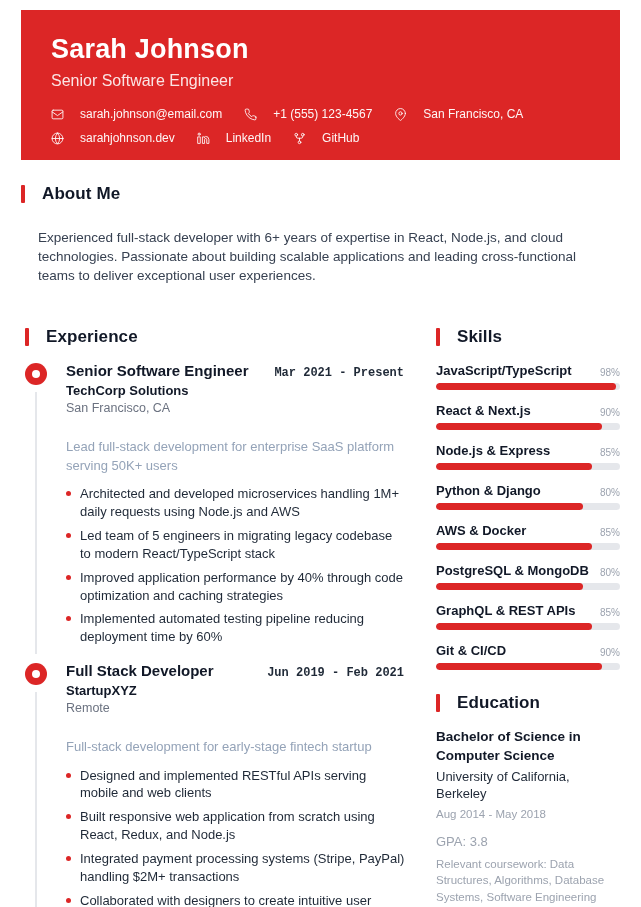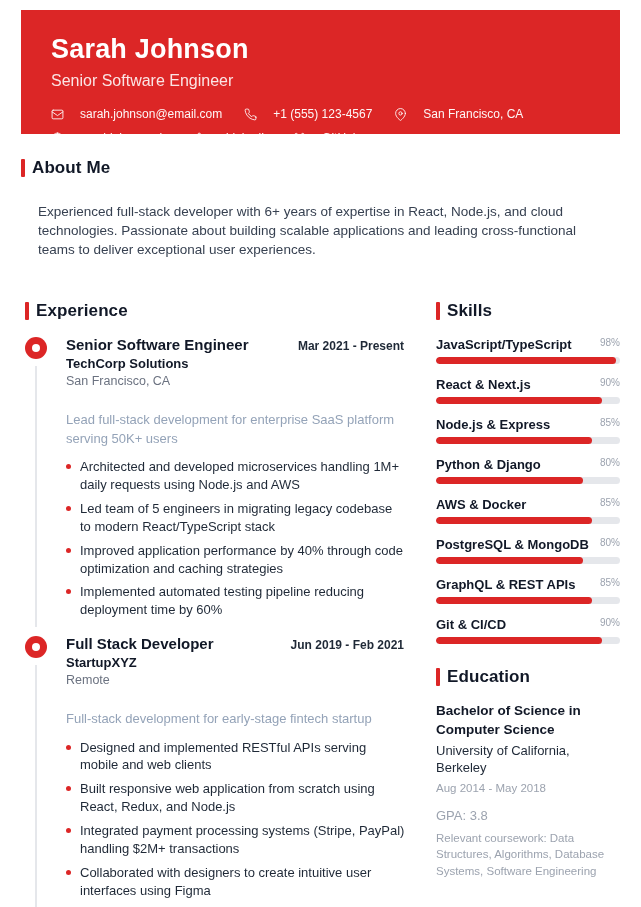--- a/index.html
+++ b/index.html
@@ -12,33 +12,33 @@
     position: relative;
   }
   .page { width: 641px; height: 907px; background: #fff; }
 
   
   .hero {
     margin: 10px 21px 0 21px;
     background: #dc2626;
     color: #fff;
     padding: 24px 30px 22px 30px;
-    height: 124px;
+    height: 150px;
   }
   .hero h1 { font-size: 27px; font-weight: 700; letter-spacing: 0.2px; }
   .hero-title { margin-top: 7px; font-size: 16px; color: rgba(255,255,255,0.88); }
   .contacts { margin-top: 17px; display: flex; flex-direction: column; gap: 10px; }
   .contact-row { display: flex; gap: 22px; }
   .contact { display: inline-flex; align-items: center; gap: 16px; font-size: 12px; color: rgba(255,255,255,0.96); cursor: pointer; }
   .cicon { display: inline-flex; align-items: center; }
   .cicon svg { width: 13px; height: 13px; stroke: #fff; fill: none; stroke-width: 1.6; stroke-linecap: round; stroke-linejoin: round; }
 
   
   .content { padding: 24px 21px 0 21px; }
-  .sec-head { display: flex; align-items: center; gap: 7px; }
+  .sec-head { display: flex; align-items: center; gap: 17px; }
   .sec-bar { width: 4px; height: 18px; background: #dc2626; border-radius: 1px; flex: 0 0 auto; }
   .sec-head h2 { font-size: 17px; font-weight: 700; color: #111827; letter-spacing: 0.1px; }
 
   .about-text {
     margin: 24px 0 0 17px;
     font-size: 13.5px; line-height: 1.42; color: #374151;
     max-width: 565px;
   }
 
   
@@ -51,32 +51,32 @@
   .entry { position: relative; padding-left: 41px; margin-bottom: 16px; }
   .tdot {
     position: absolute; left: 0; top: 1px;
     width: 22px; height: 22px; border-radius: 50%; background: #dc2626;
     display: flex; align-items: center; justify-content: center;
   }
   .tdot::after { content: ""; width: 8px; height: 8px; border-radius: 50%; background: #fff; }
   .tline { position: absolute; left: 10px; top: 30px; bottom: -8px; width: 2px; background: #e5e7eb; }
   .entry-head { display: flex; justify-content: space-between; align-items: baseline; }
   .entry-head h3 { font-size: 15px; font-weight: 700; color: #111827; }
-  .dates { font-size: 12px; font-weight: 600; color: #1f2937; white-space: nowrap; padding-right: 2px; }
+  .dates { font-size: 12px; font-weight: 600; color: #1f2937; white-space: nowrap; padding-right: 2px; font-family: Liberation Mono, monospace; }
   .company { margin-top: 3px; font-size: 13px; font-weight: 700; color: #111827; }
   .loc { margin-top: 3px; font-size: 12.5px; color: #6b7280; }
   .summary { margin-top: 23px; font-size: 13px; line-height: 1.4; color: #94a3b8; max-width: 330px; }
   .bullets { list-style: none; margin-top: 10px; }
   .bullets li { display: flex; gap: 9px; margin-bottom: 6px; font-size: 13px; line-height: 1.38; color: #1f2937; max-width: 345px; }
   .bdot { flex: 0 0 auto; width: 5px; height: 5px; border-radius: 50%; background: #dc2626; margin-top: 6px; }
 
   
   .skills-list { margin-top: 16px; }
   .skill { margin-bottom: 13px; }
-  .skill-row { display: flex; justify-content: space-between; align-items: flex-start; }
+  .skill-row { display: flex; justify-content: space-between; align-items: flex-end; }
   .sname { font-size: 13px; font-weight: 700; color: #111827; }
   .spct { font-size: 10px; color: #9ca3af; }
   .track { margin-top: 5px; height: 7px; background: #e5e7eb; border-radius: 4px; overflow: hidden; }
   .fill { height: 100%; background: #dc2626; border-radius: 4px; }
 
   
   .edu-sec { margin-top: 23px; }
   .edu-block { margin-top: 15px; }
   .edu-degree { font-size: 13.5px; font-weight: 700; color: #111827; line-height: 1.35; max-width: 170px; }
   .edu-school { margin-top: 4px; font-size: 13px; color: #1f2937; line-height: 1.3; }

